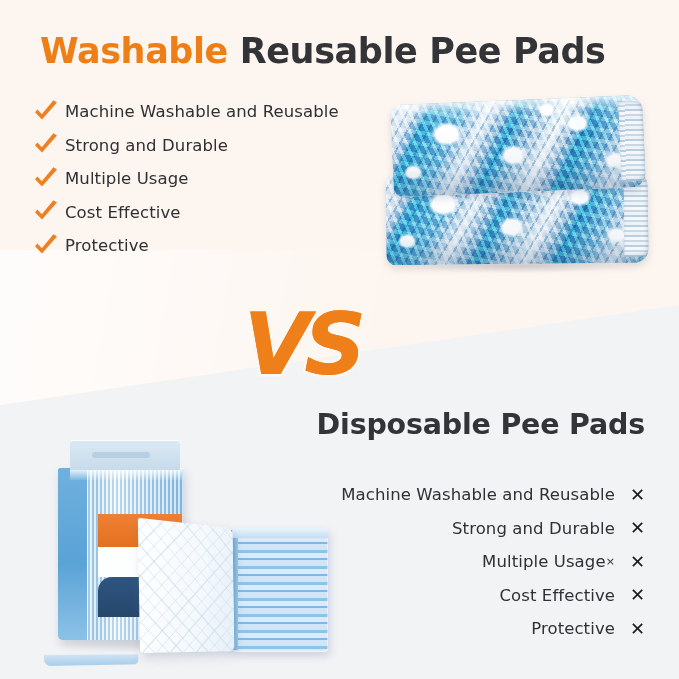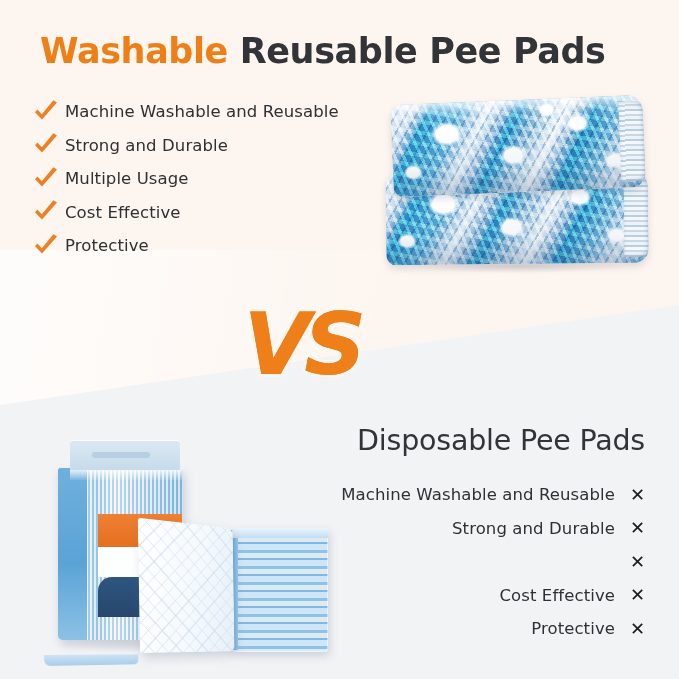--- a/index.html
+++ b/index.html
@@ -190,23 +190,23 @@
     line-height: 96px;
     letter-spacing: -6px;
     color: #ef7f18;
     text-align: center;
   }
 
   
   .bottom-title {
     position: absolute;
     right: 34px;
-    top: 424px;
+    top: 408px;
     font-size: 28.5px;
-    font-weight: normal;
+    font-weight: bold;
     color: #333438;
     letter-spacing: -0.2px;
     white-space: nowrap;
   }
   .cons {
     position: absolute;
     right: 34px;
     top: 478px;
     width: 420px;
   }
@@ -482,20 +482,23 @@
     </div>
 
     <div class="con-row">
       <span class="con-label">
         <span>Strong and Durable</span><span class="stray"></span>
       </span>
       <span class="cross">✕</span>
     </div>
 
     <div class="con-row">
+      <span class="con-label">
+        <span>Multiple Usage</span><span class="stray">×</span>
+      </span>
       <span class="cross">✕</span>
     </div>
 
     <div class="con-row">
       <span class="con-label">
         <span>Cost Effective</span><span class="stray"></span>
       </span>
       <span class="cross">✕</span>
     </div>
 

